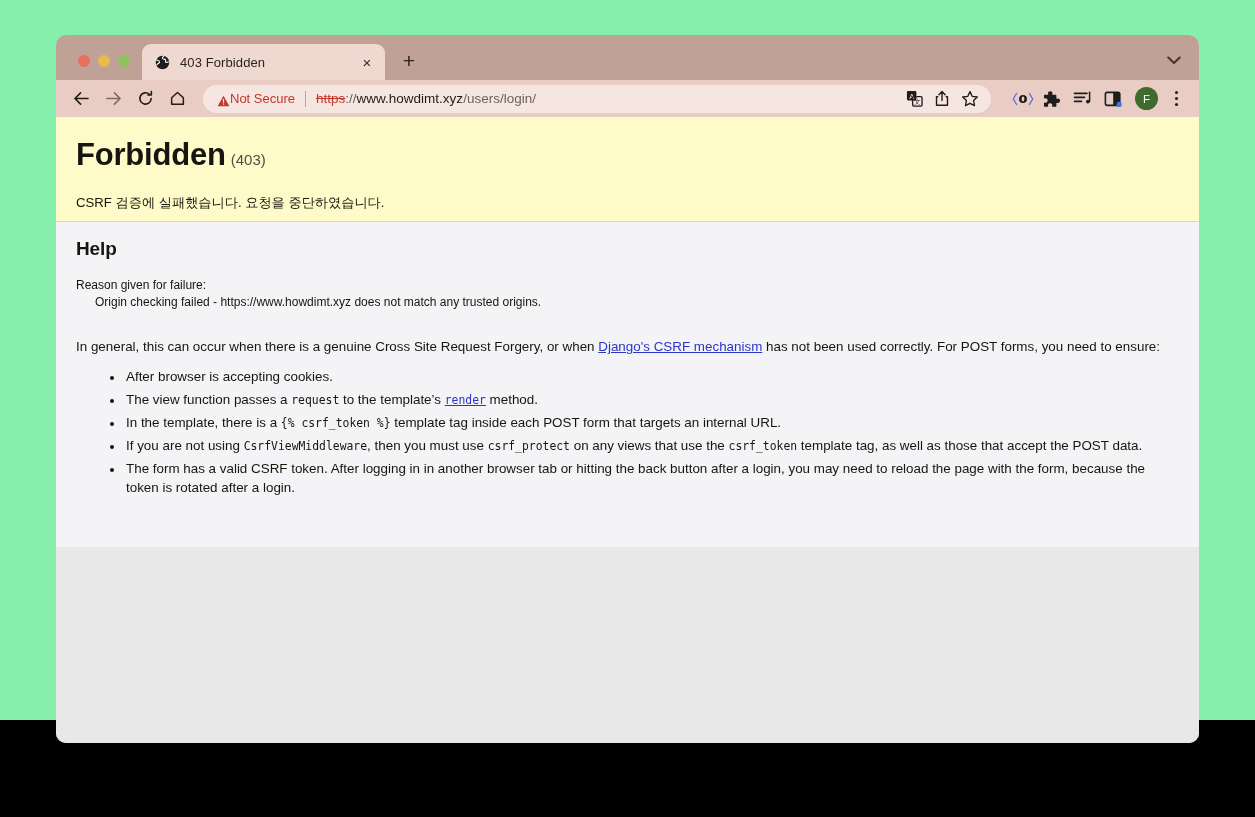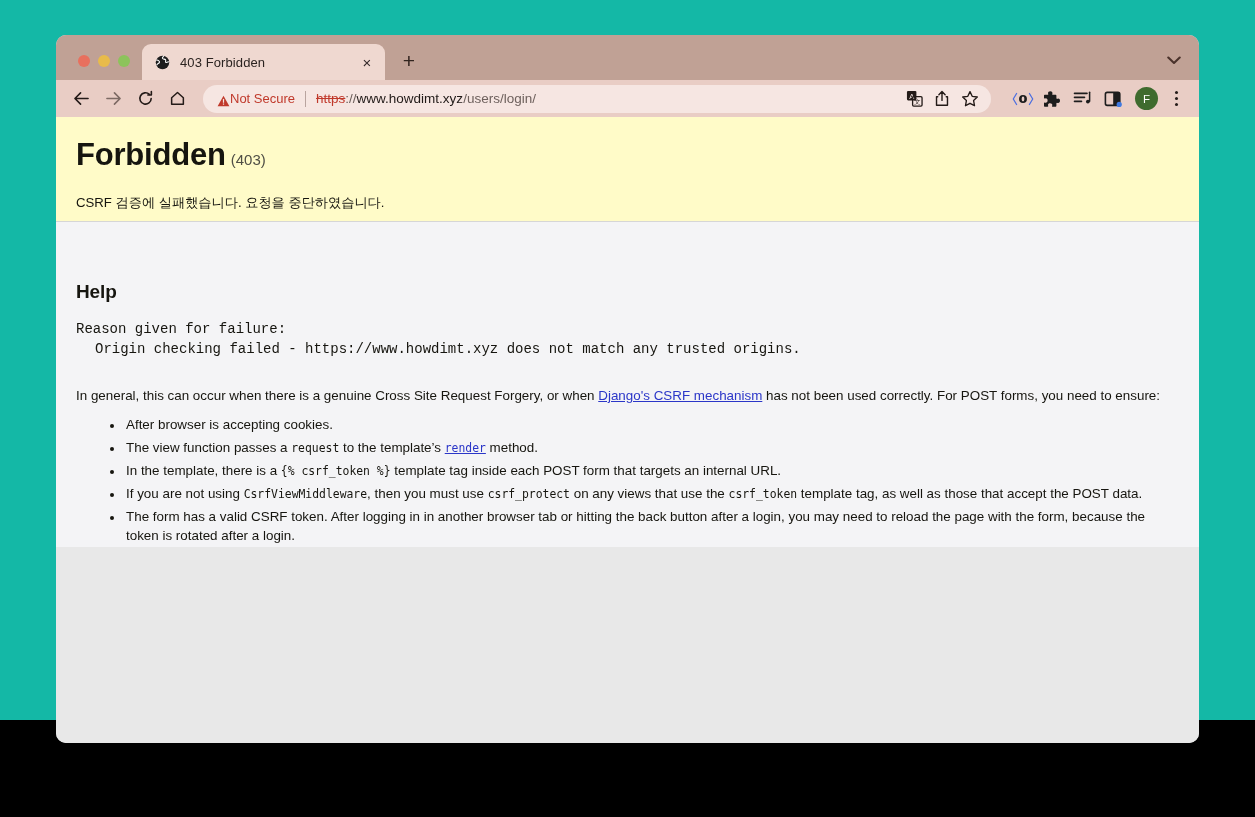--- a/index.html
+++ b/index.html
@@ -5,21 +5,21 @@
   html, body {
     margin: 0; padding: 0;
     background: #000;
     width: 1255px; height: 817px;
     overflow: hidden;
     font-family: "Liberation Sans", sans-serif;
   }
   #root {
     position: relative;
     width: 1255px; height: 720px;
-    background: #14b8a6;
+    background: #86efac;
   }
 
   
   .browser-window {
     position: absolute;
     left: 56px; top: 35px;
     width: 1143px; height: 708px;
     border-radius: 10px;
     overflow: hidden;
     background: #e5e5e5;
@@ -241,33 +241,31 @@
     margin: 22px 0 0 0;
     font-size: 13.2px;
     color: #16150f;
     line-height: 1.3;
   }
 
   .content {
     padding: 16px 20px 0 20px;
     box-sizing: border-box;
     color: #16150f;
-    margin-top: 43px;
   }
   .content h2 {
     margin: 0 0 0 0;
     font-size: 19px;
     font-weight: bold;
     letter-spacing: -0.1px;
   }
   .reason-block {
     margin: 17px 0 0 0;
-    font-size: 14px;
+    font-size: 12px;
     line-height: 1.42;
-    font-family: Liberation Mono, monospace;
   }
   .reason-detail { padding-left: 19px; }
   .para {
     margin: 26px 0 0 0;
     font-size: 13.4px;
     line-height: 1.45;
   }
   .para.tight { margin-top: 21px; }
   ul.checks {
     margin: 10px 0 0 0;

